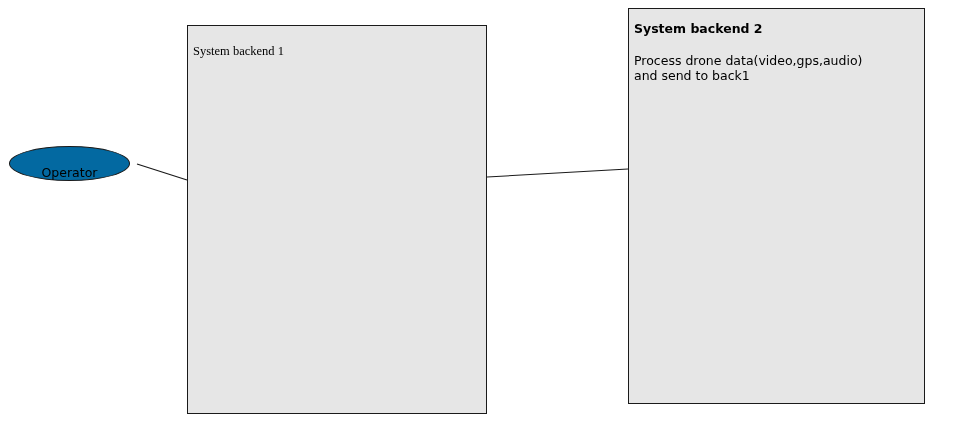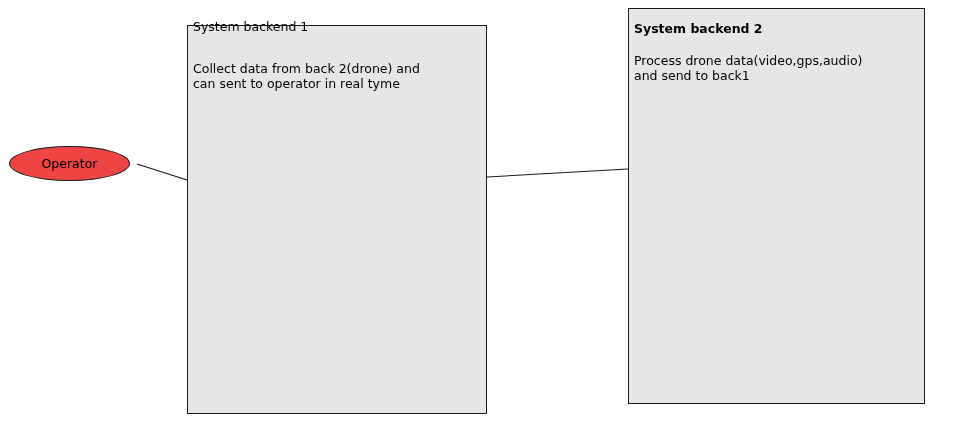--- a/index.html
+++ b/index.html
@@ -42,25 +42,25 @@
   .node-body {
     position: absolute;
     font-size: 12.5px;
     line-height: 14.5px;
     color: #000000;
     white-space: pre-line;
   }
   #actor-operator {
     position: absolute;
     box-sizing: border-box;
-    background: #ef4444;
+    background: #0369a1;
     border: 1px solid #1a1a1a;
     border-radius: 50%;
     display: flex;
-    align-items: center;
+    align-items: flex-end;
     justify-content: center;
   }
   #actor-operator .actor-label {
     font-size: 12.5px;
     color: #000000;
     line-height: 14px;
   }
 </style>
 </head>
 <body>
@@ -70,22 +70,20 @@
   <svg id="edge-layer" viewBox="0 0 954 427" width="954" height="427" xmlns="http://www.w3.org/2000/svg">
     <line id="edge-operator-backend1" x1="137" y1="164" x2="187" y2="180" stroke="#1a1a1a" stroke-width="1.1"></line>
     <line id="edge-backend1-backend2" x1="487" y1="177" x2="628" y2="169" stroke="#1a1a1a" stroke-width="1.1"></line>
   </svg>
 
   <div id="actor-operator" style="left:9px; top:146px; width:121px; height:35px;">
     <span class="actor-label">Operator</span>
   </div>
 
   <div class="node-box" style="left:187px; top:25px; width:300px; height:389px;"></div>
-  <div class="node-title" style="left:193px; top:19px;">System backend 1</div>
-  <div class="node-body" style="left:193px; top:62px; width:286px;">Collect data from back 2(drone) and
-can sent to operator in real tyme</div>
+  <div class="node-title" style="left:193px; top:44px;font-family:Liberation Serif, serif;">System backend 1</div>
 
   <div class="node-box" style="left:628px; top:8px; width:297px; height:396px;"></div>
   <div class="node-title" style="left:634px; top:21px;font-weight:bold;">System backend 2</div>
   <div class="node-body" style="left:634px; top:54px; width:283px;">Process drone data(video,gps,audio)
 and send to back1</div>
 
 </div>
 
 </body></html>

